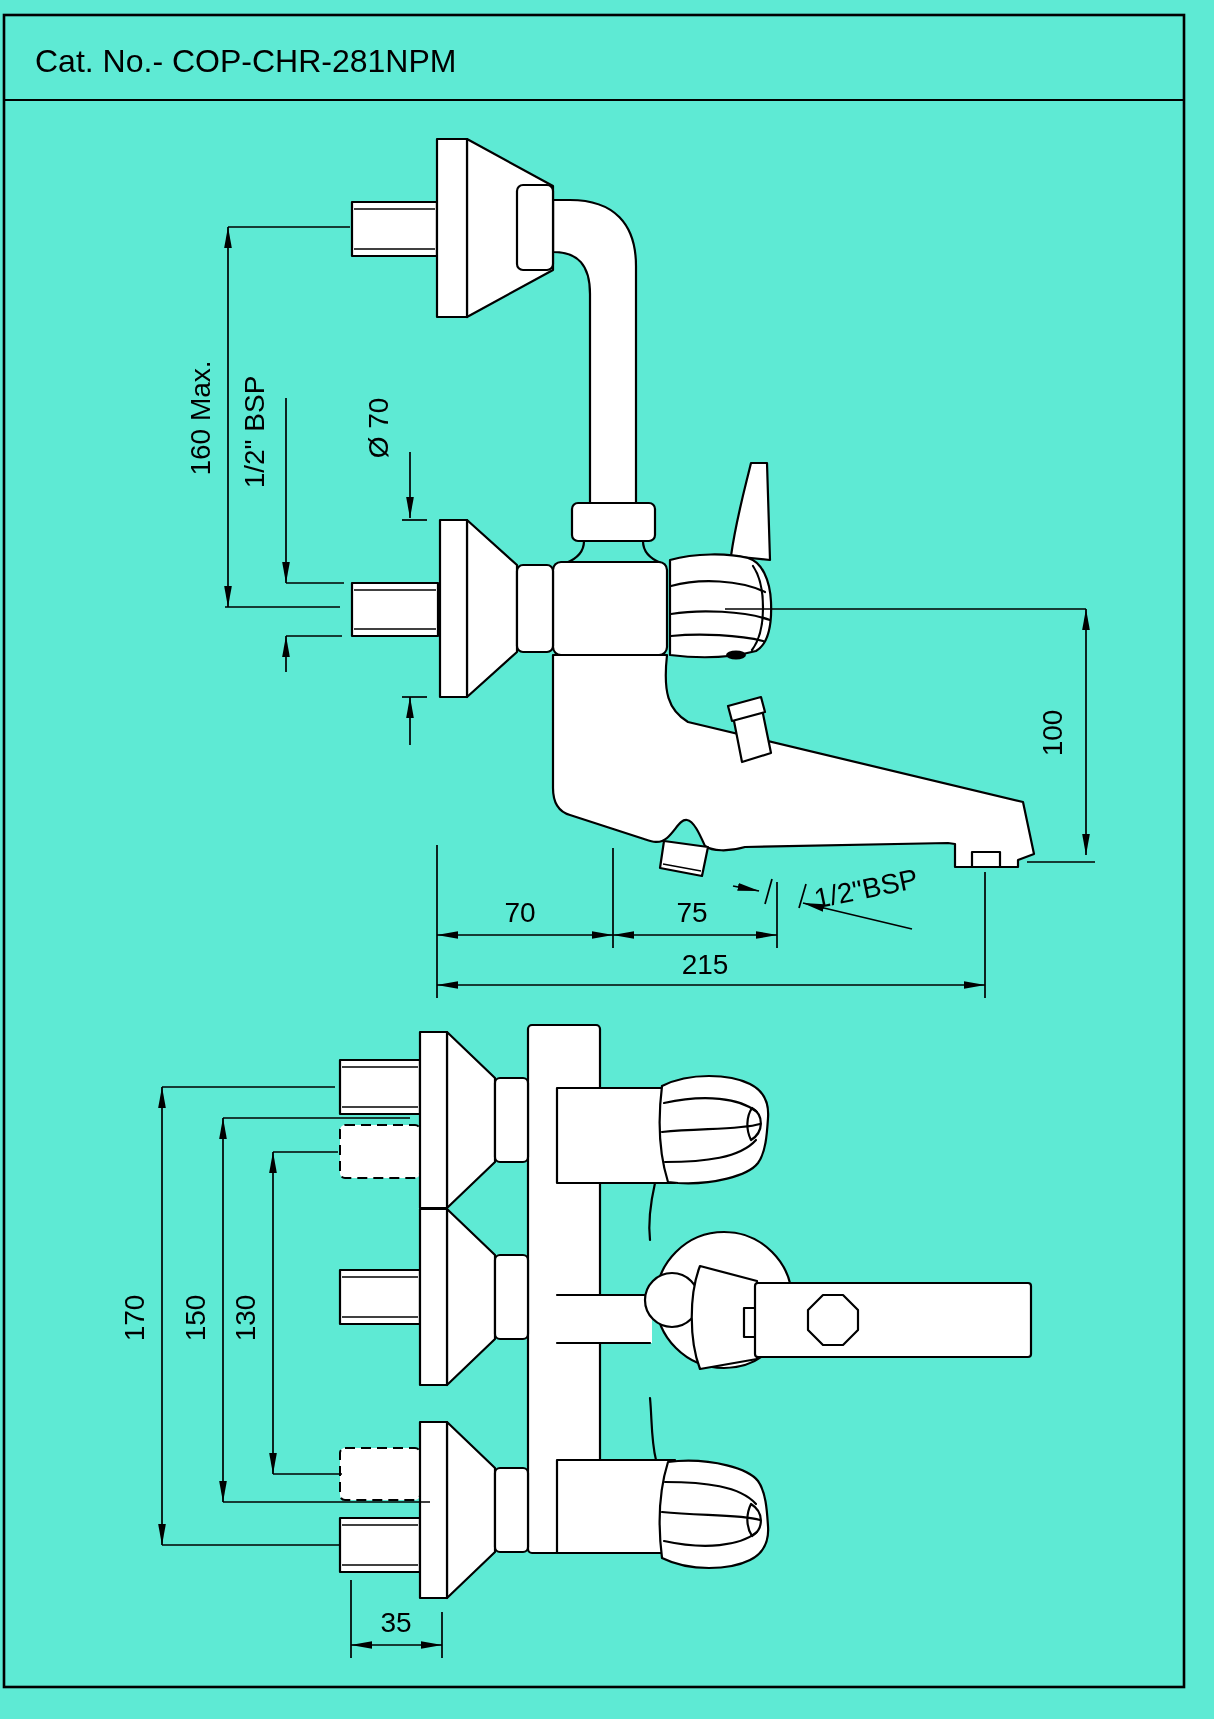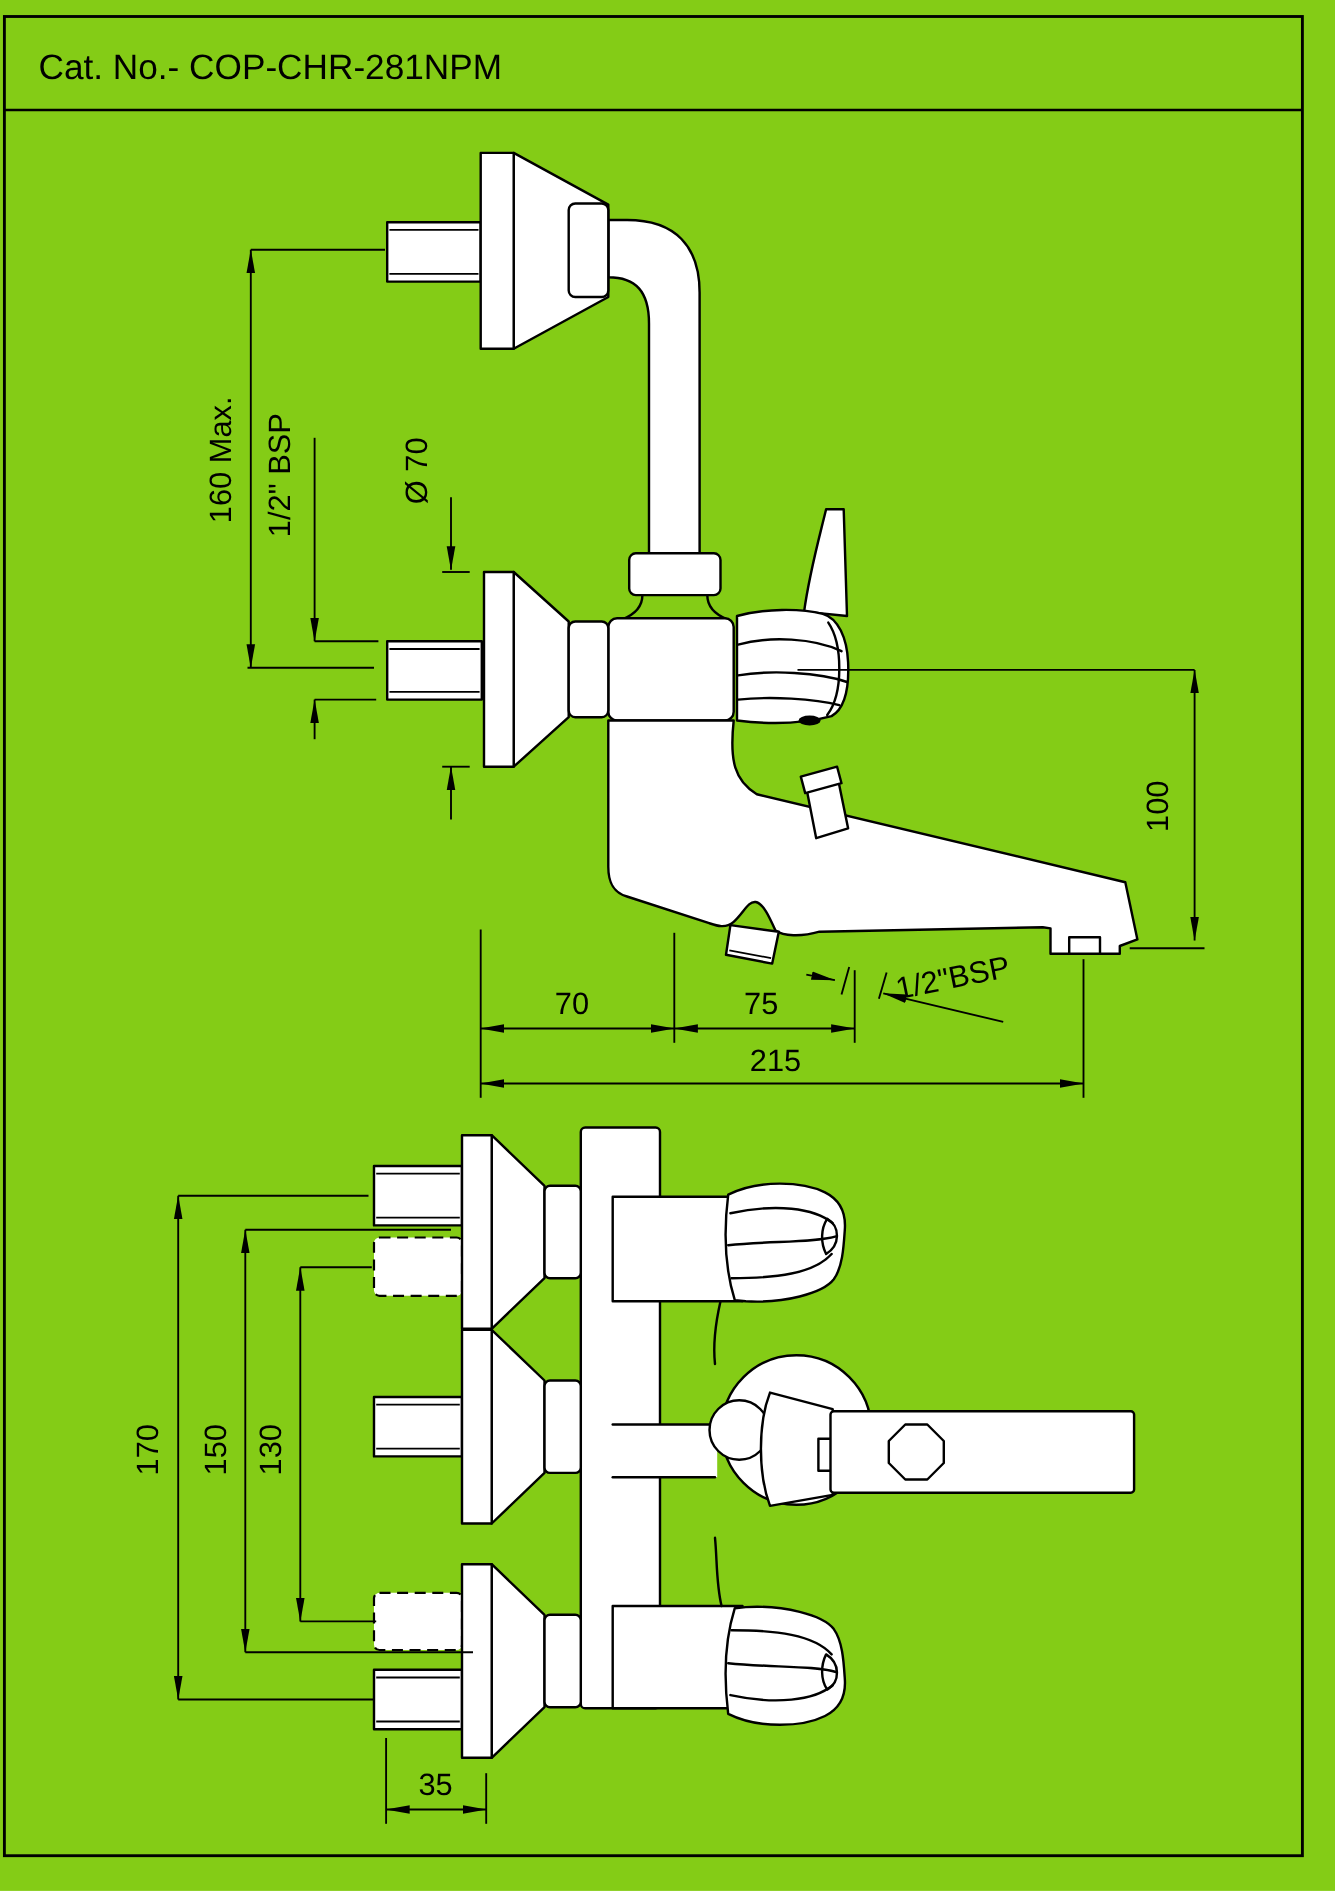--- a/index.html
+++ b/index.html
@@ -1,16 +1,16 @@
 <!DOCTYPE html>
 <html><head>
 <meta charset="utf-8">
 <style>
   html,body{margin:0;padding:0;background:#ffffff;}
-  #page{position:relative;width:1214px;height:1719px;background:#84cc16;overflow:hidden;}
+  #page{position:relative;width:1214px;height:1719px;background:#5eead4;overflow:hidden;}
   svg{display:block;}
   text{font-family:"Liberation Sans", sans-serif;fill:#000;}
   .obj{fill:#ffffff;stroke:#000;stroke-width:2.2;stroke-linejoin:round;}
   .ln{fill:none;stroke:#000;stroke-width:2.2;stroke-linejoin:round;stroke-linecap:round;}
   .thin{fill:none;stroke:#000;stroke-width:1.6;}
   .dash{fill:#ffffff;stroke:#000;stroke-width:2;stroke-dasharray:10 6;}
   .dim{fill:none;stroke:#000;stroke-width:1.7;}
   .dtxt{font-size:28px;}
   .ttl{font-size:32px;}
 </style>

